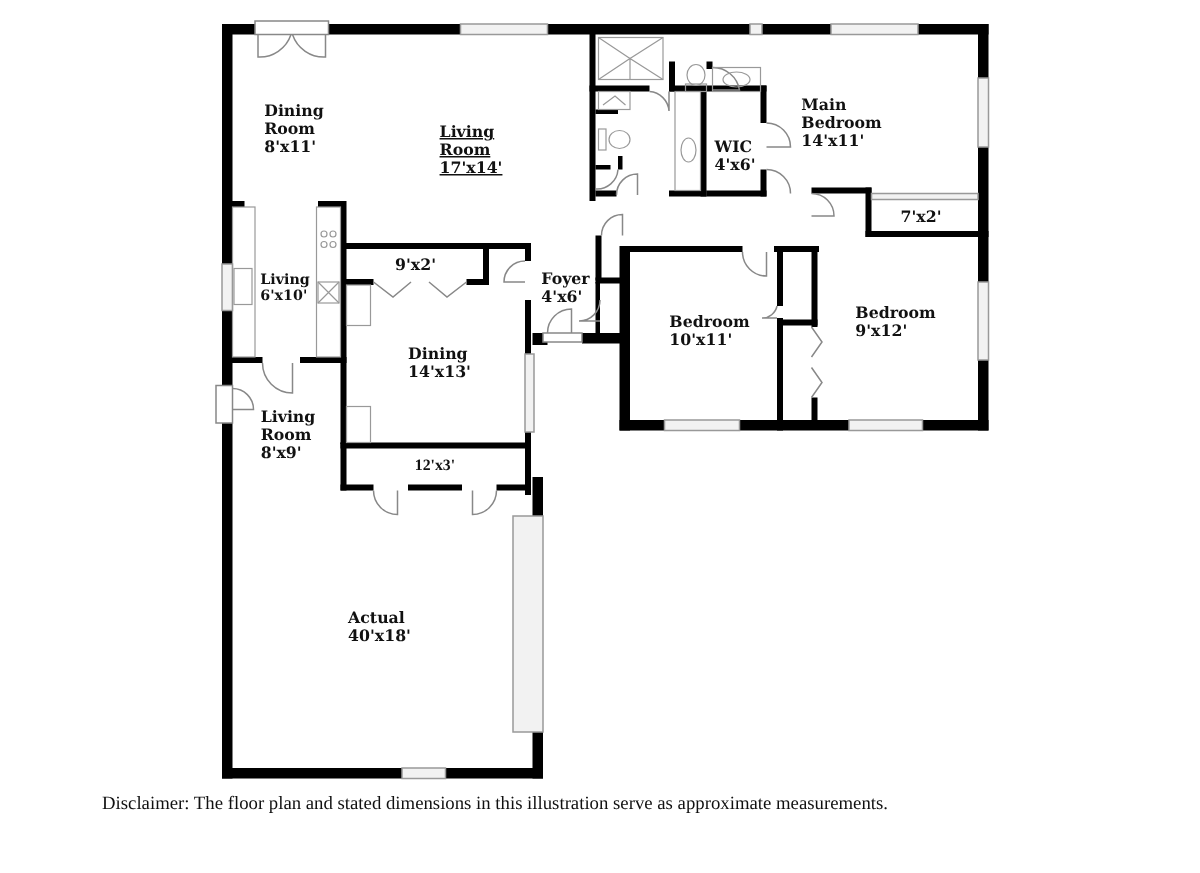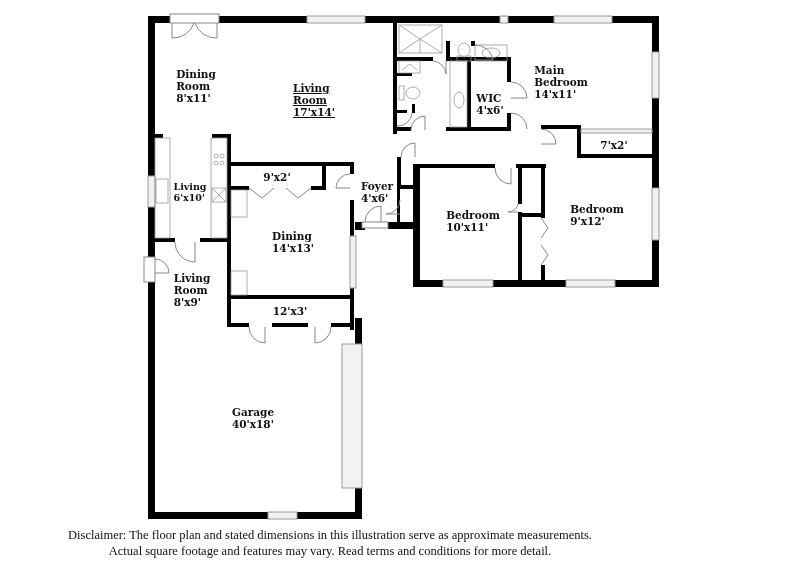--- a/index.html
+++ b/index.html
@@ -226,24 +226,23 @@
 </div>
 <div class="label" style="left:293px; top:230px;">
   <div>Dining</div>
   <div>14'x13'</div>
 </div>
 <div class="label" style="left:192px; top:272px;">
   <div>Living</div>
   <div>Room</div>
   <div>8'x9'</div>
 </div>
-<div class="label" style="left:290px; top:305px;">
+<div class="label" style="left:290px; top:305px;font-family:Liberation Serif, serif;">
   <div>12'x3'</div>
 </div>
 <div class="label" style="left:253px; top:406px;">
-  <div>Garage</div>
+  <div>Actual</div>
   <div>40'x18'</div>
 </div>
 
 <div class="disclaimer">
   <div>Disclaimer: The floor plan and stated dimensions in this illustration serve as approximate measurements.</div>
-  <div>Actual square footage and features may vary. Read terms and conditions for more detail.</div>
 </div>
 
 </body></html>

